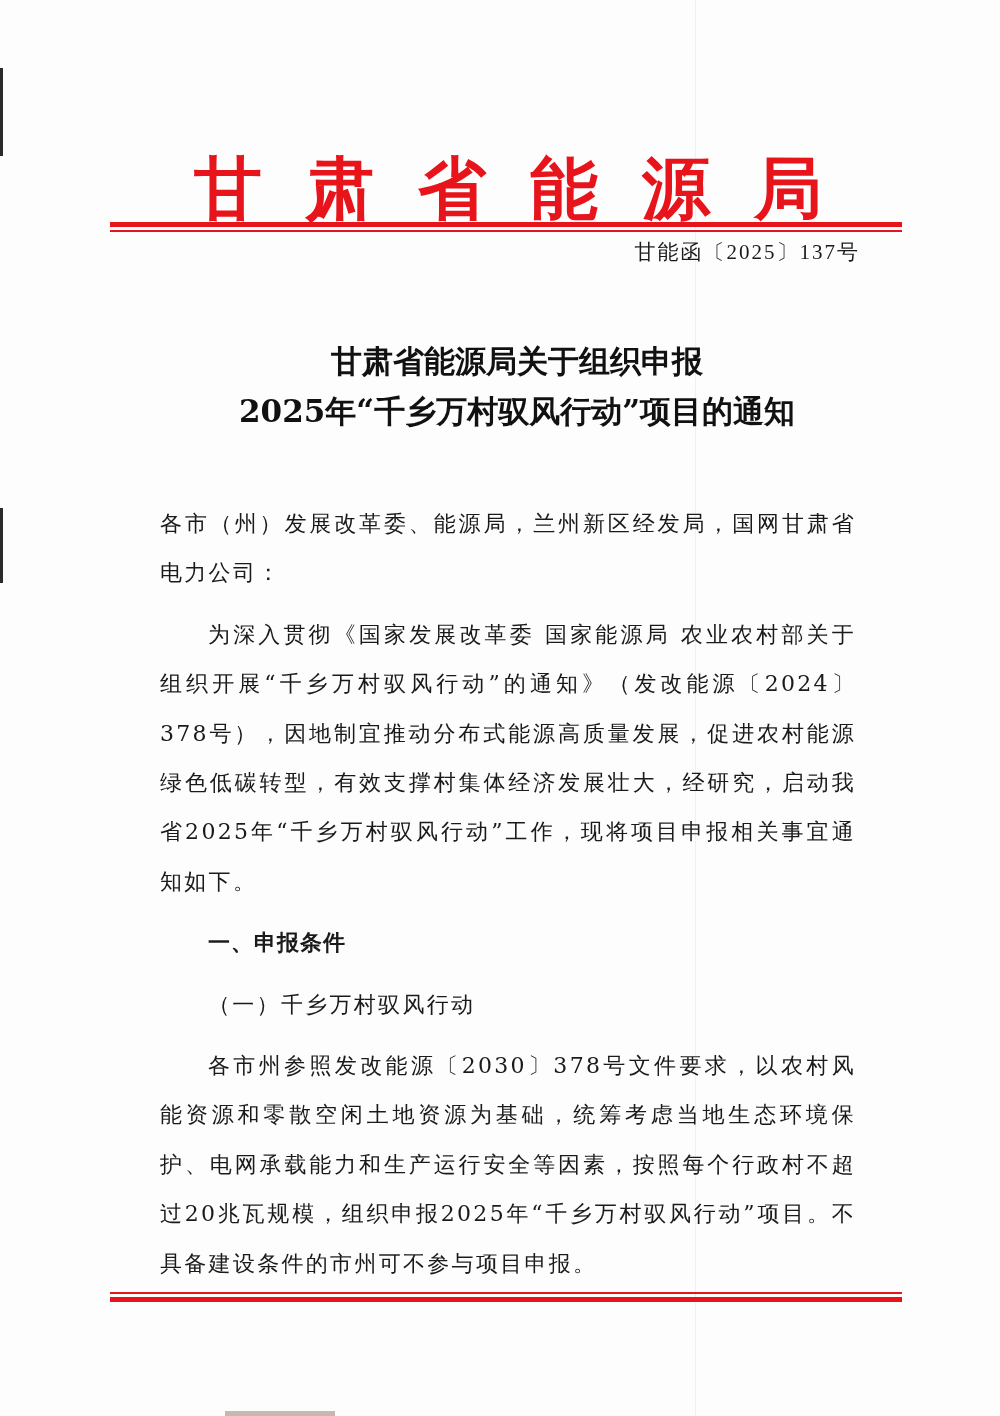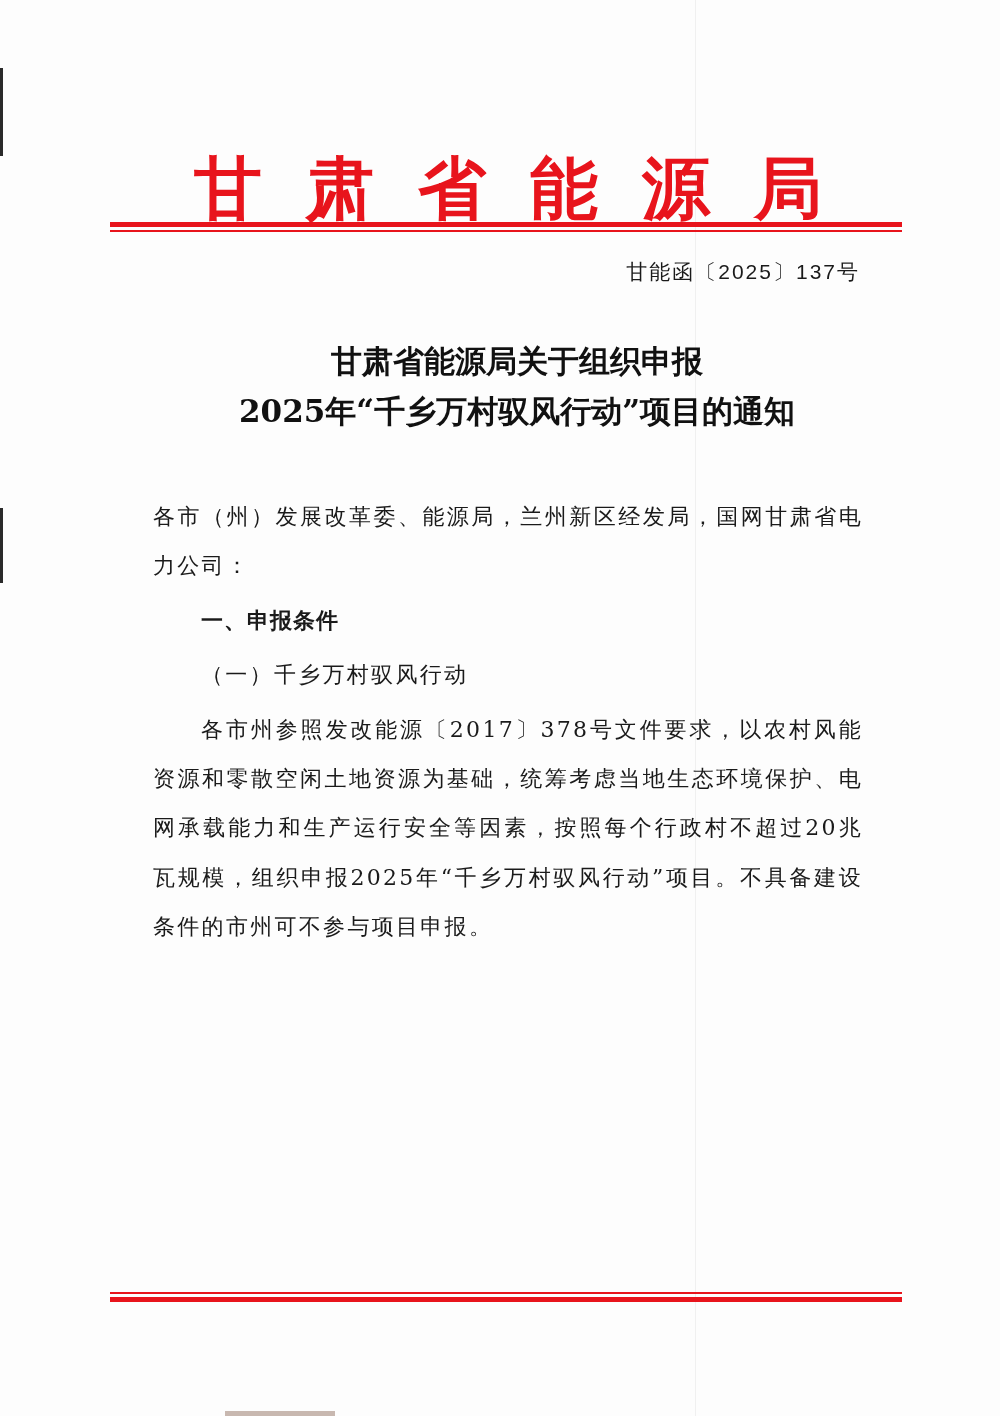--- a/index.html
+++ b/index.html
@@ -28,38 +28,38 @@
       padding-left: 30px;
       line-height: 80px;
     }
     .rule {
       position: absolute; left: 110px; width: 792px;
     }
     .rule .thick { height: 5px; background: #e8141c; }
     .rule .gap { height: 3px; background: transparent; }
     .rule .thin { height: 2px; background: #e8141c; }
     .doc-number {
-      position: absolute; top: 258px; right: 140px;
-      font-family: Liberation Sans, sans-serif;
+      position: absolute; top: 238px; right: 140px;
+      font-family: Liberation Serif, serif;
       font-size: 21px; letter-spacing: 2px; color: #1a1a1a;
     }
     .title {
       position: absolute; top: 336px; left: 0; width: 1000px;
       text-align: center;
       font-family: "DejaVu Serif", serif; font-weight: bold;
       font-size: 31px; line-height: 50px; color: #111; padding-left: 17px;
     }
     .body-text {
       position: absolute; top: 487px; left: 148px; width: 720px;
       font-family: "DejaVu Serif", serif;
       font-size: 22px; line-height: 49.4px; color: #1a1a1a;
       letter-spacing: 2.3px;
       text-align: justify;
     }
-    .body-text p { margin: 5px; }
+    .body-text p { margin: 12px; }
     .indent { text-indent: 48px; }
     .h1 { font-family: Liberation Sans, sans-serif; font-weight: bold; text-indent: 48px; letter-spacing: 1px; }
     .h2 { text-indent: 48px; }
     .footer-rule { top: 1292px; }
     .bottom-tab {
       position: absolute; left: 225px; top: 1411px; width: 110px; height: 5px; background: #c8b8b0;
     }
   </style>
 </head>
 <body>
@@ -78,23 +78,24 @@
 
 <div class="doc-number">甘能函〔2025〕137号</div>
 
 <div class="title">
   <div>甘肃省能源局关于组织申报</div>
   <div>2025年“千乡万村驭风行动”项目的通知</div>
 </div>
 
 <div class="body-text">
   <p>各市（州）发展改革委、能源局，兰州新区经发局，国网甘肃省电力公司：</p>
+  <p class="indent">为深入贯彻《国家发展改革委 国家能源局 农业农村部关于组织开展“千乡万村驭风行动”的通知》（发改能源〔2024〕378号），因地制宜推动分布式能源高质量发展，促进农村能源绿色低碳转型，有效支撑村集体经济发展壮大，经研究，启动我省2025年“千乡万村驭风行动”工作，现将项目申报相关事宜通知如下。</p>
   <p class="h1">一、申报条件</p>
   <p class="h2">（一）千乡万村驭风行动</p>
-  <p class="indent">各市州参照发改能源〔2017〕378号文件要求，以农村风能资源和零散空闲土地资源为基础，统筹考虑当地生态环境保护、电网承载能力和生产运行安全等因素，按照每个行政村不超过20兆瓦规模，组织申报2025年“千乡万村驭风行动”项目。不具备建设条件的市州可不参与项目申报。</p>
+  <p class="indent">各市州参照发改能源〔2030〕378号文件要求，以农村风能资源和零散空闲土地资源为基础，统筹考虑当地生态环境保护、电网承载能力和生产运行安全等因素，按照每个行政村不超过20兆瓦规模，组织申报2025年“千乡万村驭风行动”项目。不具备建设条件的市州可不参与项目申报。</p>
 </div>
 
 <div class="rule footer-rule">
   <div class="thin"></div>
     <div class="gap"></div>
     <div class="thick"></div>
 </div>
 
 <div class="bottom-tab"></div>
 

